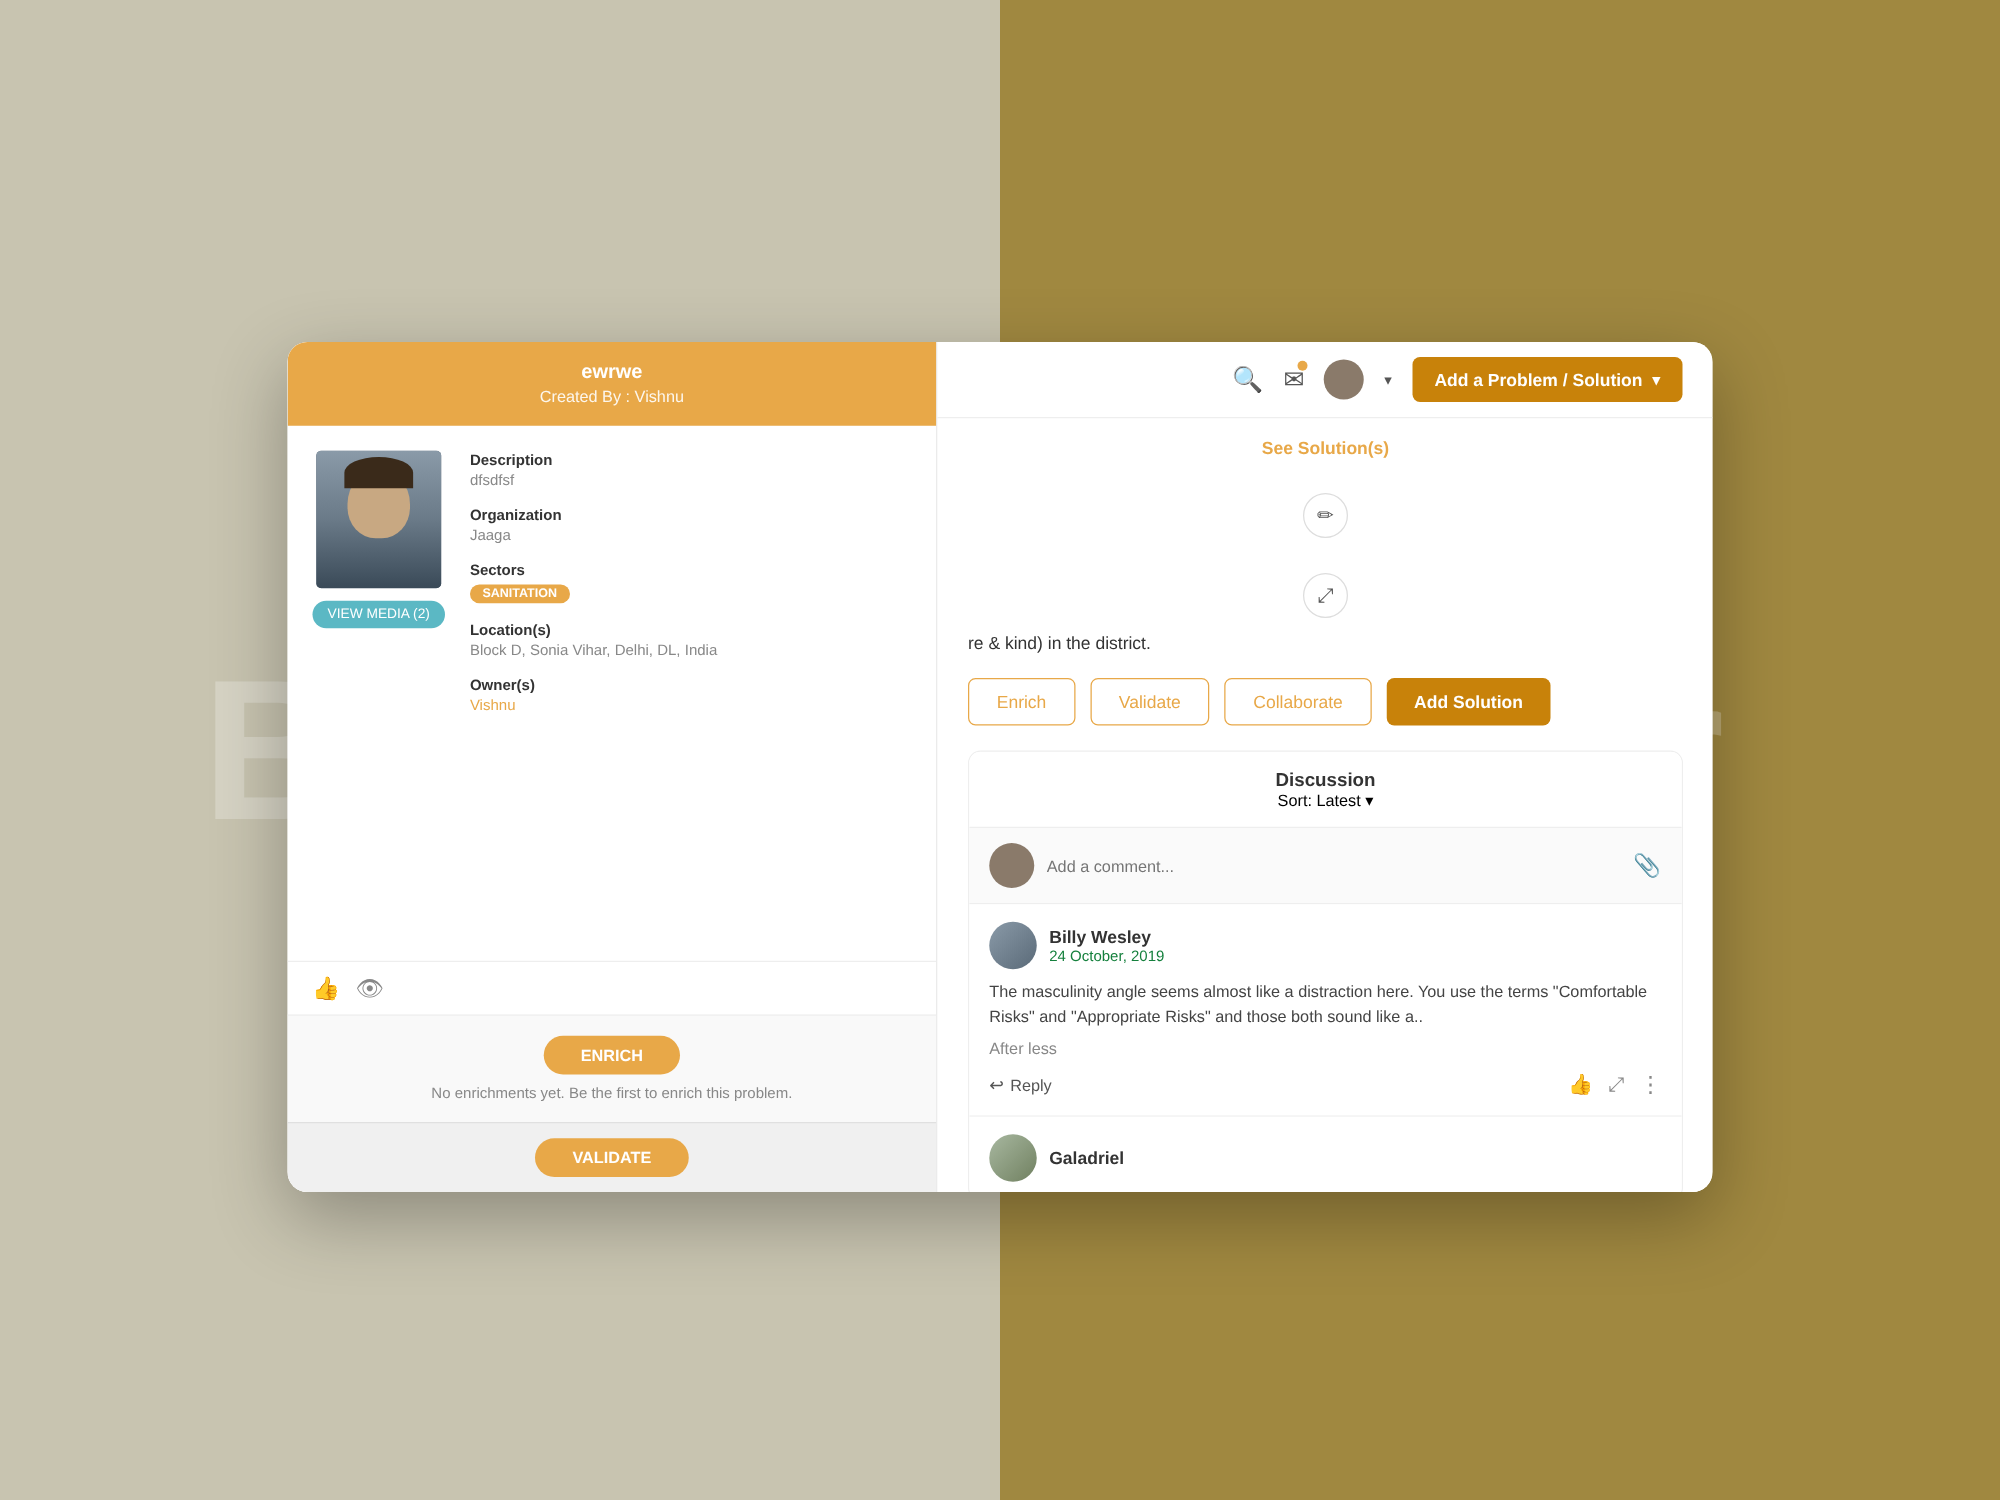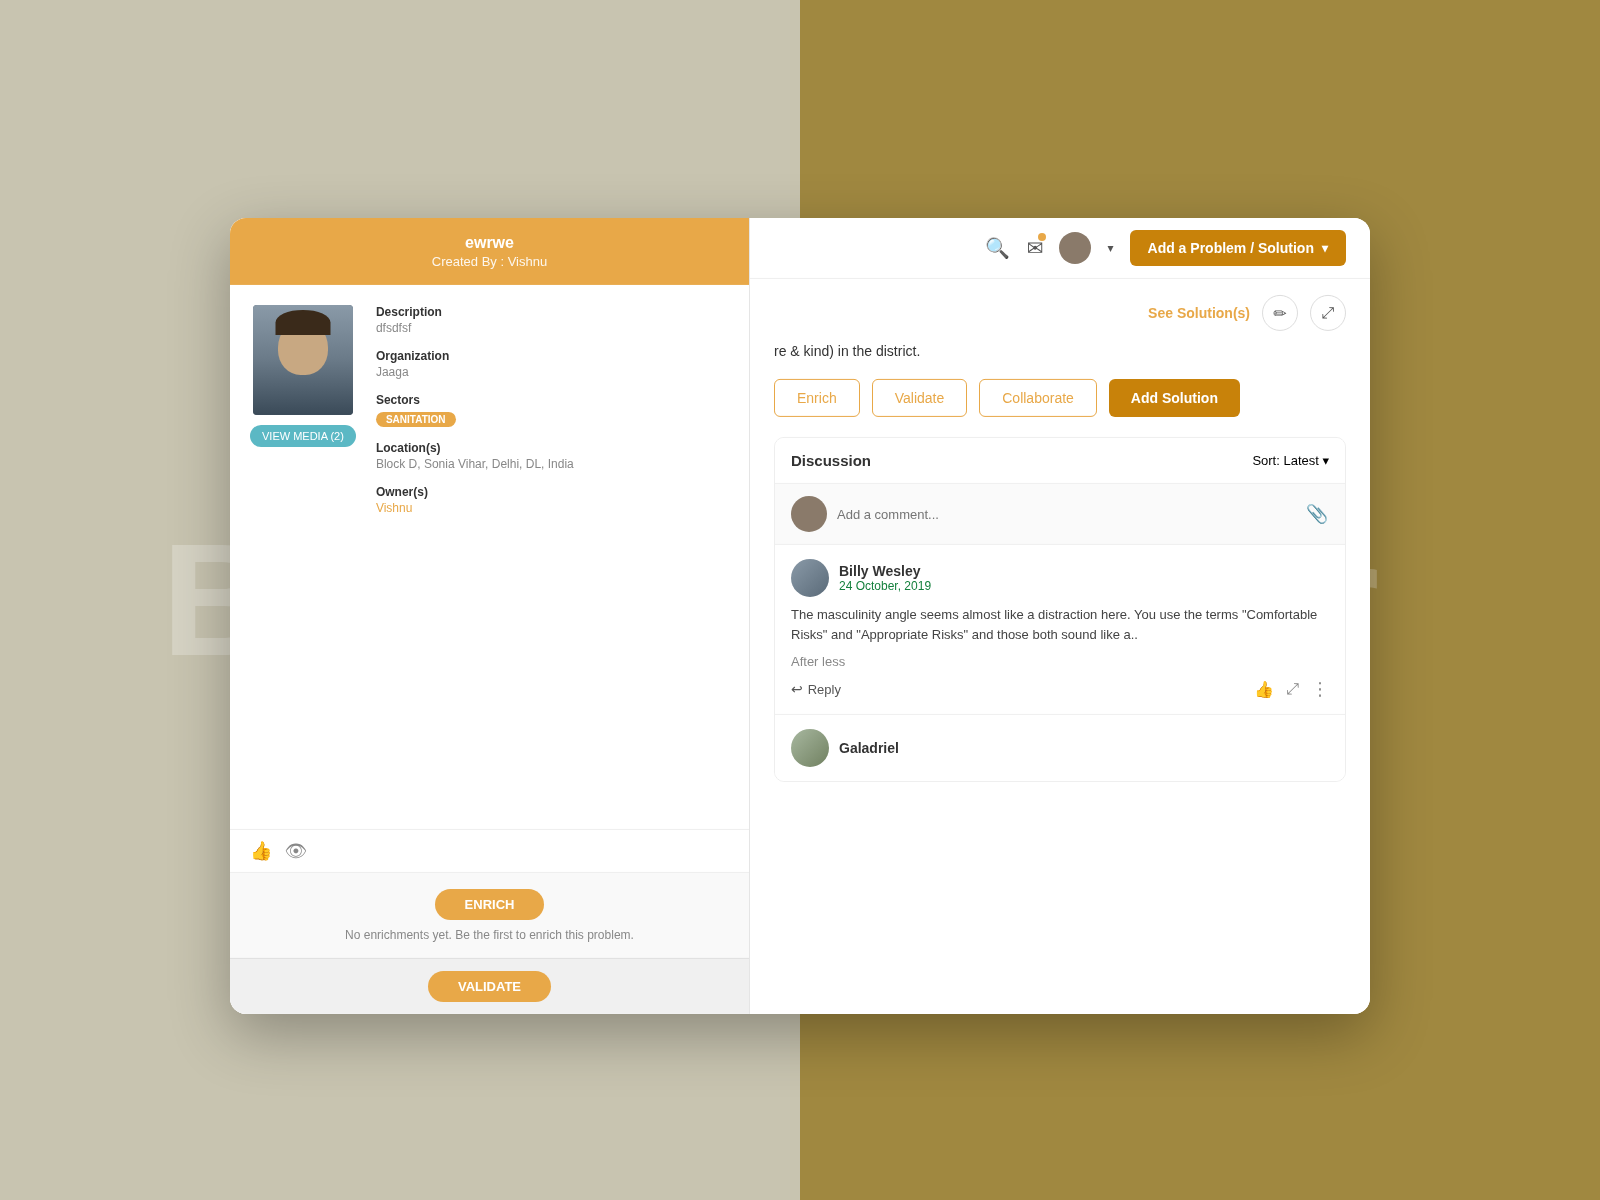--- a/index.html
+++ b/index.html
@@ -39,21 +39,21 @@
       user-select: none;
     }
 
     
     .main-container {
       position: absolute;
       top: 50%;
       left: 50%;
       transform: translate(-50%, -48%);
       width: 1140px;
-      height: 796px;
+      height: 680px;
       background: white;
       border-radius: 16px;
       box-shadow: 0 20px 60px rgba(0,0,0,0.3);
       display: flex;
       overflow: hidden;
     }
 
     
     .left-panel {
       width: 520px;
@@ -288,22 +288,23 @@
     .content-area {
       padding: 16px 24px;
       flex: 1;
       overflow-y: auto;
     }
 
     .solution-row {
       display: flex;
       align-items: center;
       justify-content: flex-end;
-      gap: 12px;
+      gap: 28px;
       margin-bottom: 12px;
+      flex-direction: column;
     }
     .see-solution-link {
       color: #e8a848;
       font-size: 14px;
       font-weight: 600;
       cursor: pointer;
       text-decoration: none;
     }
     .icon-circle-btn {
       width: 36px;
@@ -359,20 +360,21 @@
       overflow: hidden;
     }
 
     .discussion-header {
       display: flex;
       align-items: center;
       justify-content: space-between;
       padding: 14px 16px;
       background: white;
       border-bottom: 1px solid #eee;
+      flex-direction: column;
     }
     .discussion-title {
       font-size: 15px;
       font-weight: 600;
       color: #333;
     }
     .sort-label {
       font-size: 13px;
       color: #000000;
       cursor: pointer;

